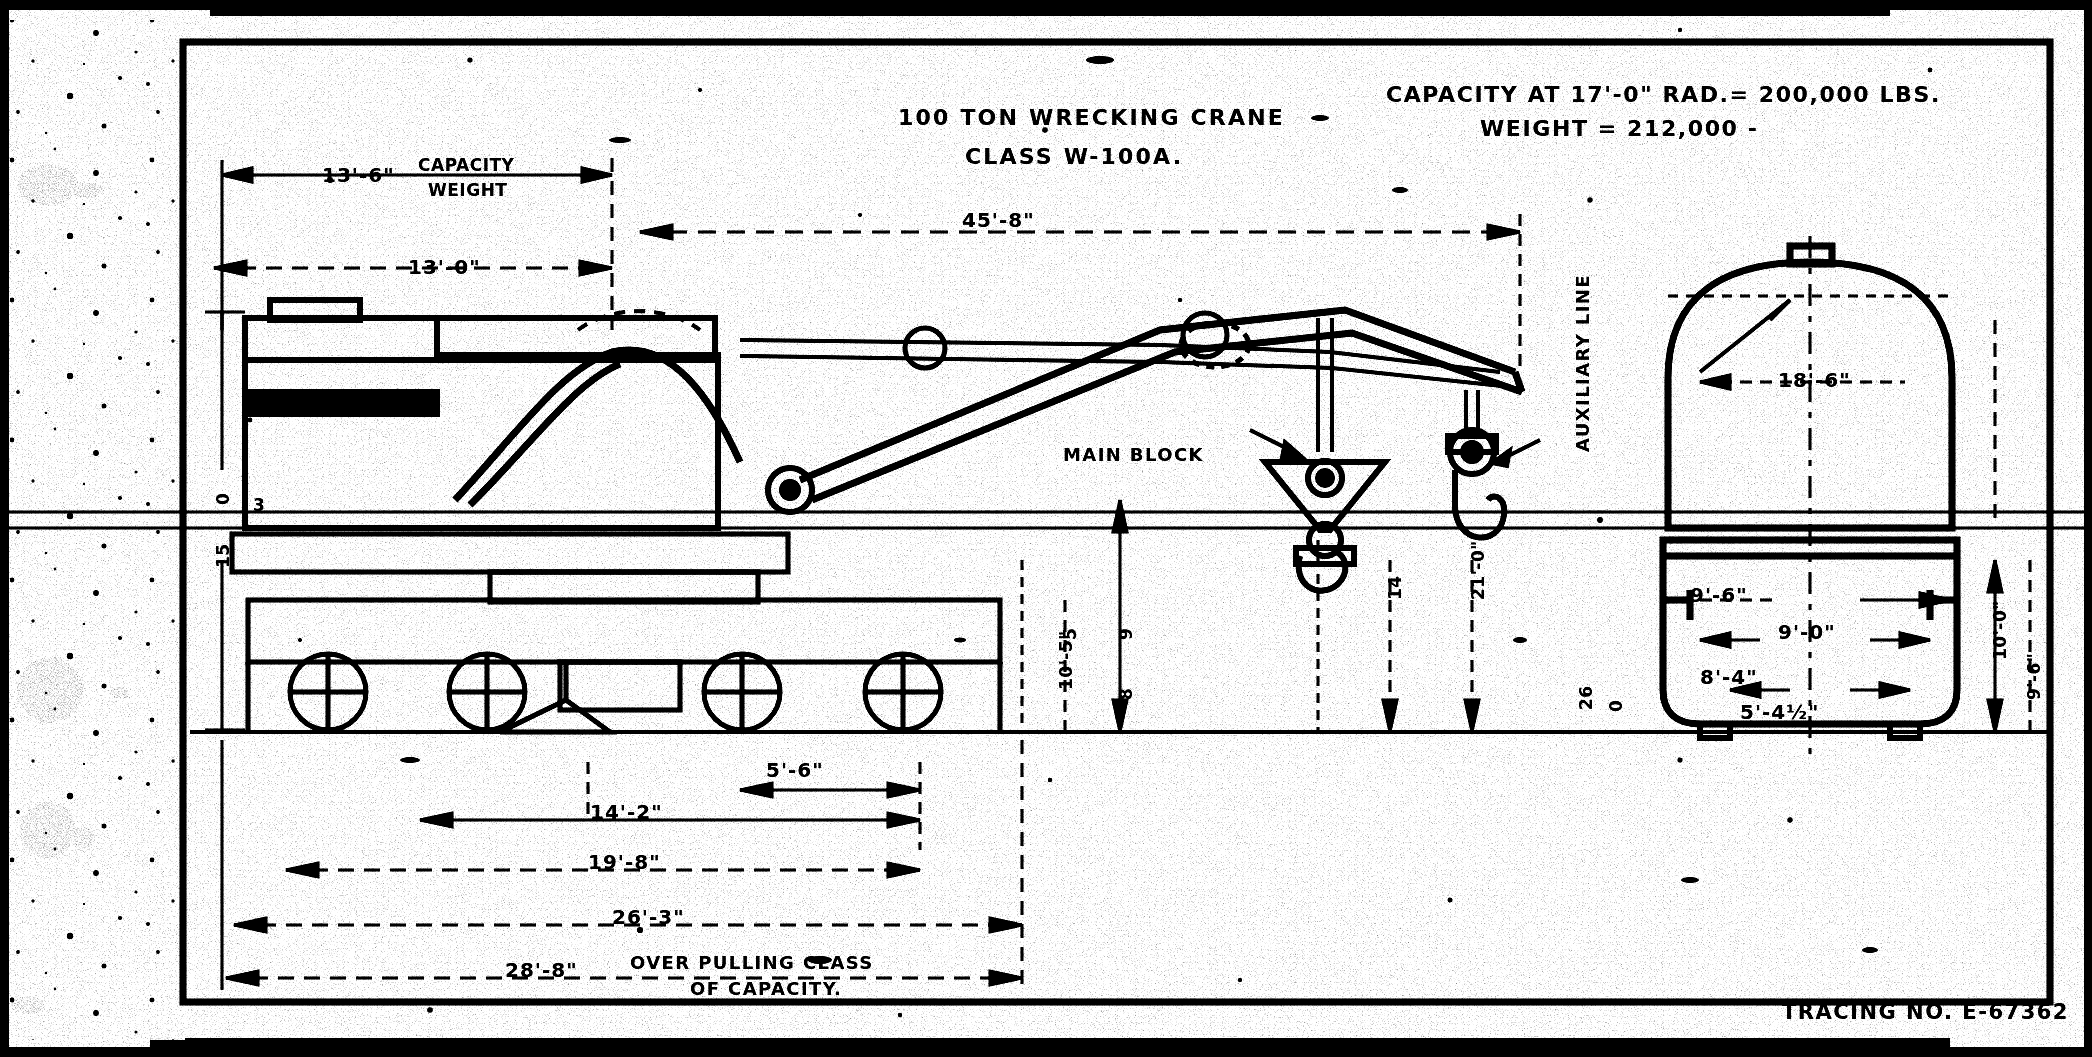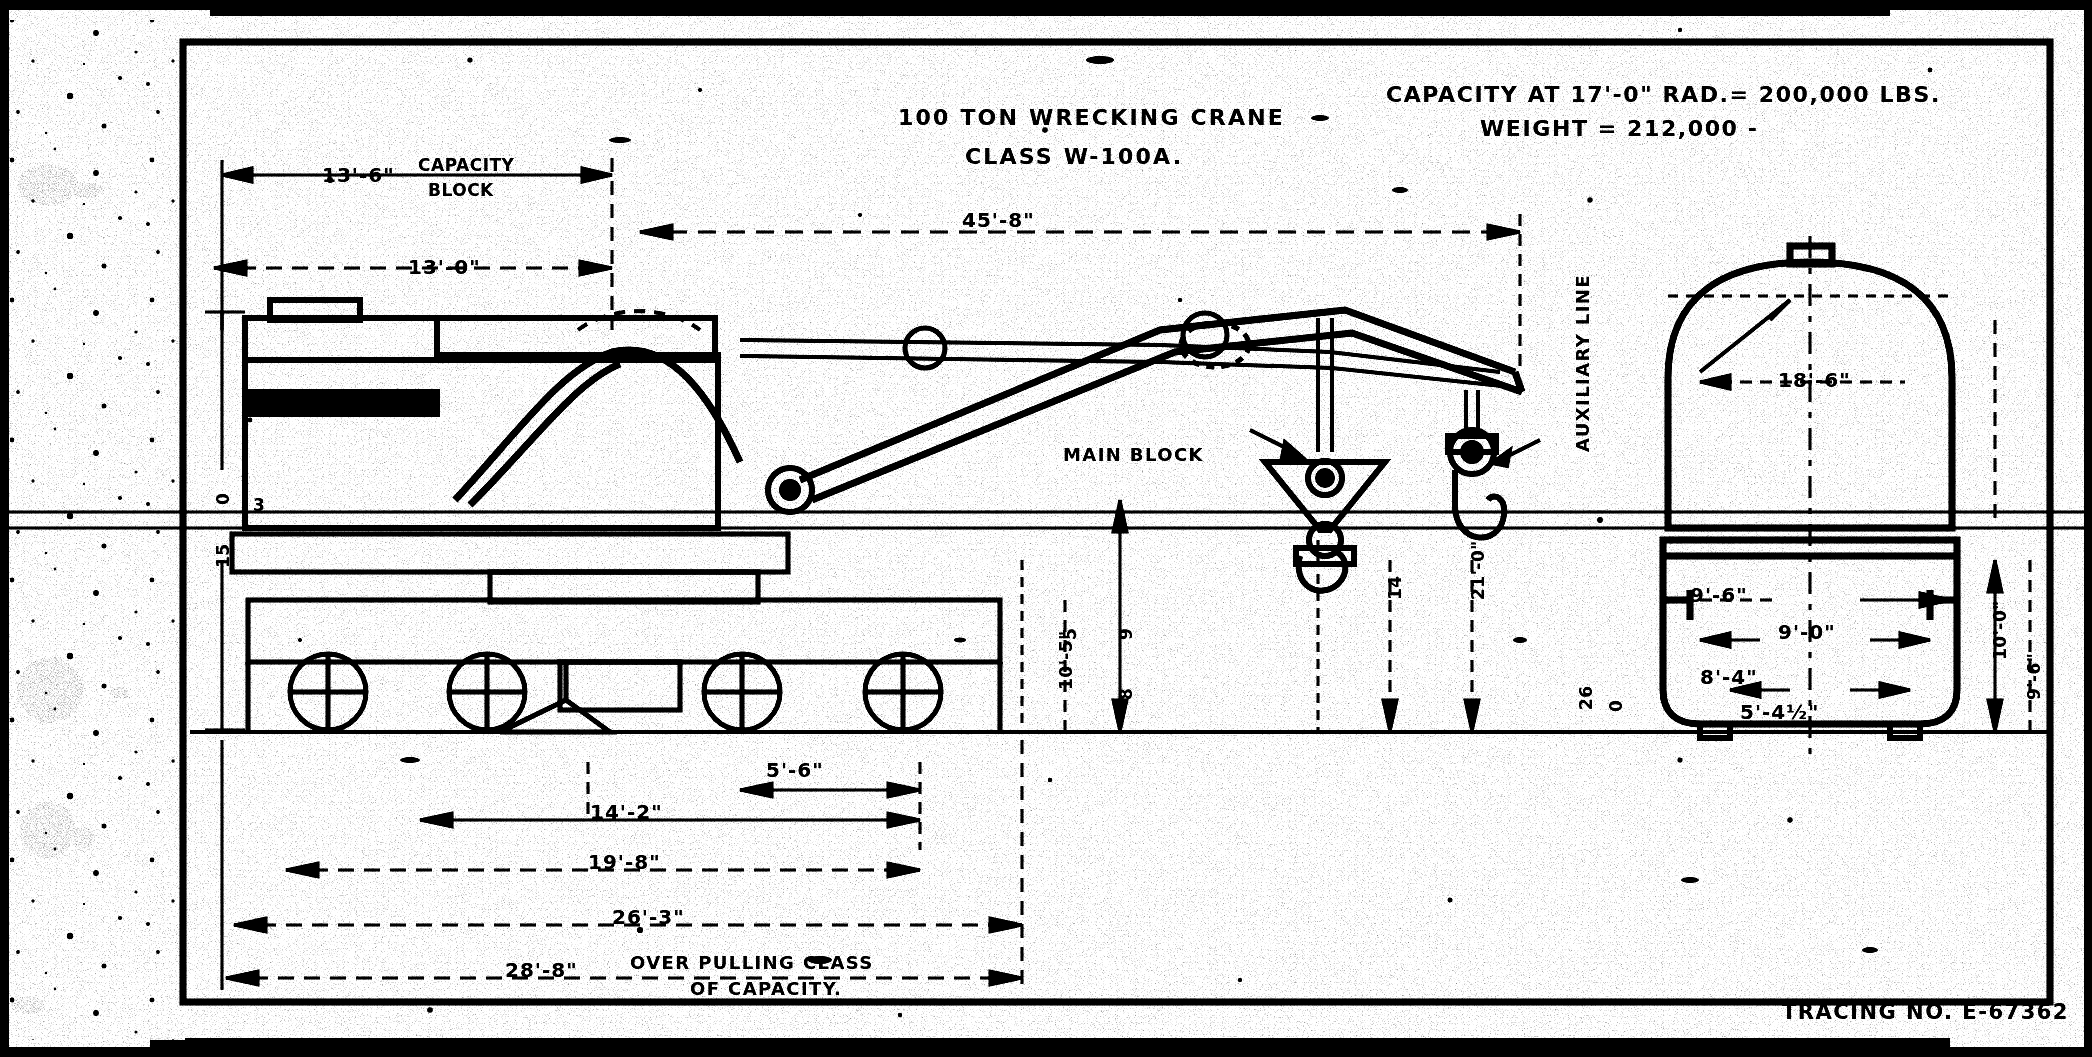--- a/index.html
+++ b/index.html
@@ -326,21 +326,21 @@
 </svg>
 
 <div class="lbl title" style="left:898px;top:105px;">100 TON WRECKING CRANE</div>
 <div class="lbl title" style="left:965px;top:144px;">CLASS W-100A.</div>
 
 <div class="lbl cap" style="left:1386px;top:82px;">CAPACITY AT 17'-0" RAD.= 200,000 LBS.</div>
 <div class="lbl cap" style="left:1460px;top:116px;margin-left:20px;">WEIGHT = 212,000 -</div>
 
 <div class="lbl dim" style="left:322px;top:163px;">13'-6"</div>
 <div class="lbl dimsm" style="left:418px;top:155px;">CAPACITY</div>
-<div class="lbl dimsm" style="left:428px;top:180px;">BLOCK</div>
+<div class="lbl dimsm" style="left:428px;top:180px;">WEIGHT</div>
 
 <div class="lbl dim" style="left:408px;top:255px;">13'-0"</div>
 
 <div class="lbl dim" style="left:962px;top:208px;">45'-8"</div>
 
 <div class="lbl note" style="left:1063px;top:444px;">MAIN BLOCK</div>
 
 <div class="lbl note vert" style="left:1572px;top:452px;transform:rotate(-90deg);">AUXILIARY LINE</div>
 
 <div class="lbl dim" style="left:766px;top:758px;">5'-6"</div>

